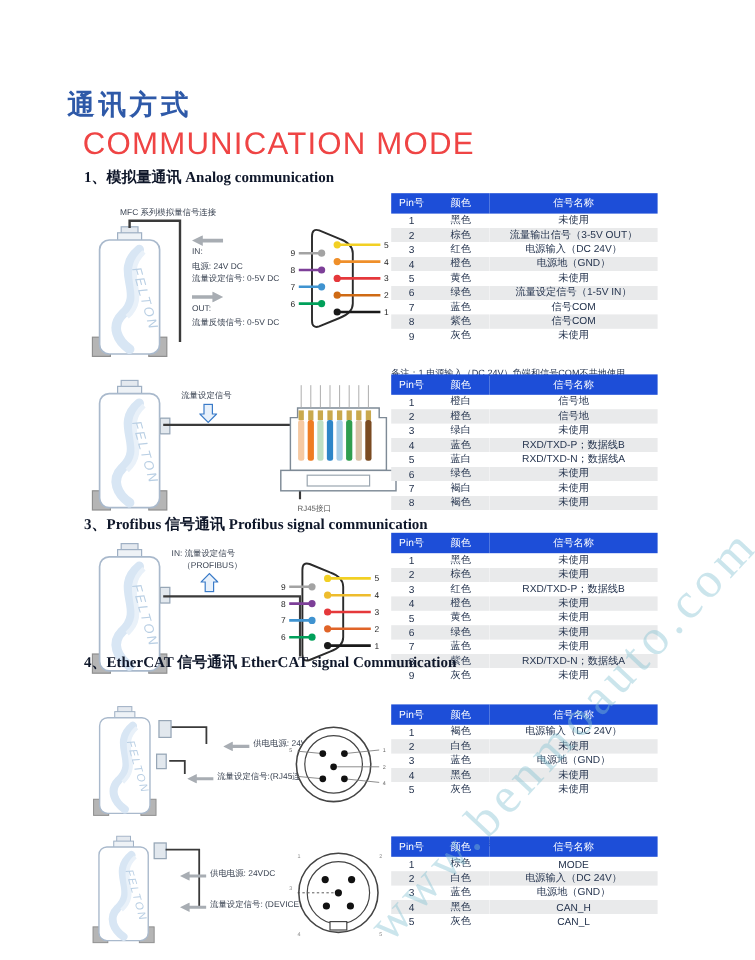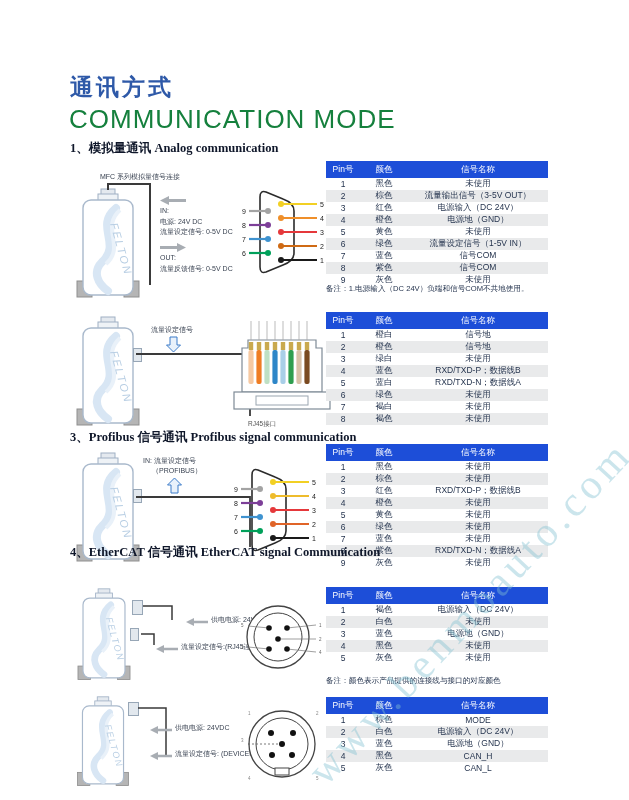--- a/index.html
+++ b/index.html
@@ -1,39 +1,39 @@
 <!DOCTYPE html>
 <html><head>
 <meta charset="utf-8">
 <style>
   html,body{margin:0;padding:0;background:#fff;}
   .page{position:relative;width:629px;height:800px;background:#ffffff;overflow:hidden;
         font-family:"Liberation Sans",sans-serif;}
   .abs{position:absolute;}
   .title-cn{font-size:23px;font-weight:bold;color:#2e59a8;letter-spacing:3px;}
-  .title-en{font-size:26px;color:#15803d;letter-spacing:1px;}
+  .title-en{font-size:26px;color:#ef4444;letter-spacing:1px;}
   .sec-h{font-size:12.5px;font-weight:bold;color:#0f172a;font-family:"Liberation Serif",serif;white-space:nowrap;}
   .pintable{border-collapse:collapse;width:222px;table-layout:fixed;}
   .pintable th{background:#1d4ed8;color:#ffffff;font-size:8.5px;font-weight:normal;height:13px;padding:2px;}
   .pintable td{font-size:8.5px;color:#26354f;text-align:center;height:12px;padding:0;white-space:nowrap;overflow:hidden;}
   .pintable tbody tr:nth-child(even){background:#e9eaeb;}
-  .note{font-size:7.6px;color:#26354f;white-space:nowrap;}
+  .note{font-size:7.6px;color:#26354f;white-space:nowrap;margin-top:22px;}
   .lbl{font-size:7px;color:#3a4352;white-space:nowrap;}
   .knob{background:#e2e8ee;border:1px solid #97a6b6;}
   .watermark{width:620px;text-align:center;font-family:"Liberation Serif",serif;
              font-size:42px;letter-spacing:5px;color:rgba(132,193,209,0.42);
              transform:rotate(-47deg);pointer-events:none;}
   svg{display:block;}
 </style>
 </head>
 <body>
 
 <div class="page">
 
-  <div class="abs title-cn" style="left:70px;top:72px;">通讯方式</div>
+  <div class="abs title-cn" style="left:56px;top:72px;">通讯方式</div>
   <div class="abs title-en" style="left:69px;top:104px;">COMMUNICATION MODE</div>
 
   <div class="abs sec-h" style="left:70px;top:140px;">1、模拟量通讯 Analog communication</div>
   <div class="abs lbl" style="left:100px;top:172px;">MFC 系列模拟量信号连接</div>
 
   <div class="abs" style="left:76px;top:188px;">
       <svg width="64" height="112" viewBox="0 0 64 112">
     <rect x="1" y="93" width="15" height="16" fill="#b5b5b5" stroke="#8f8f8f"></rect>
     <rect x="48" y="93" width="15" height="16" fill="#b5b5b5" stroke="#8f8f8f"></rect>
     <rect x="25" y="1" width="14" height="6" fill="#e4e9ef" stroke="#9fb0c4"></rect>

